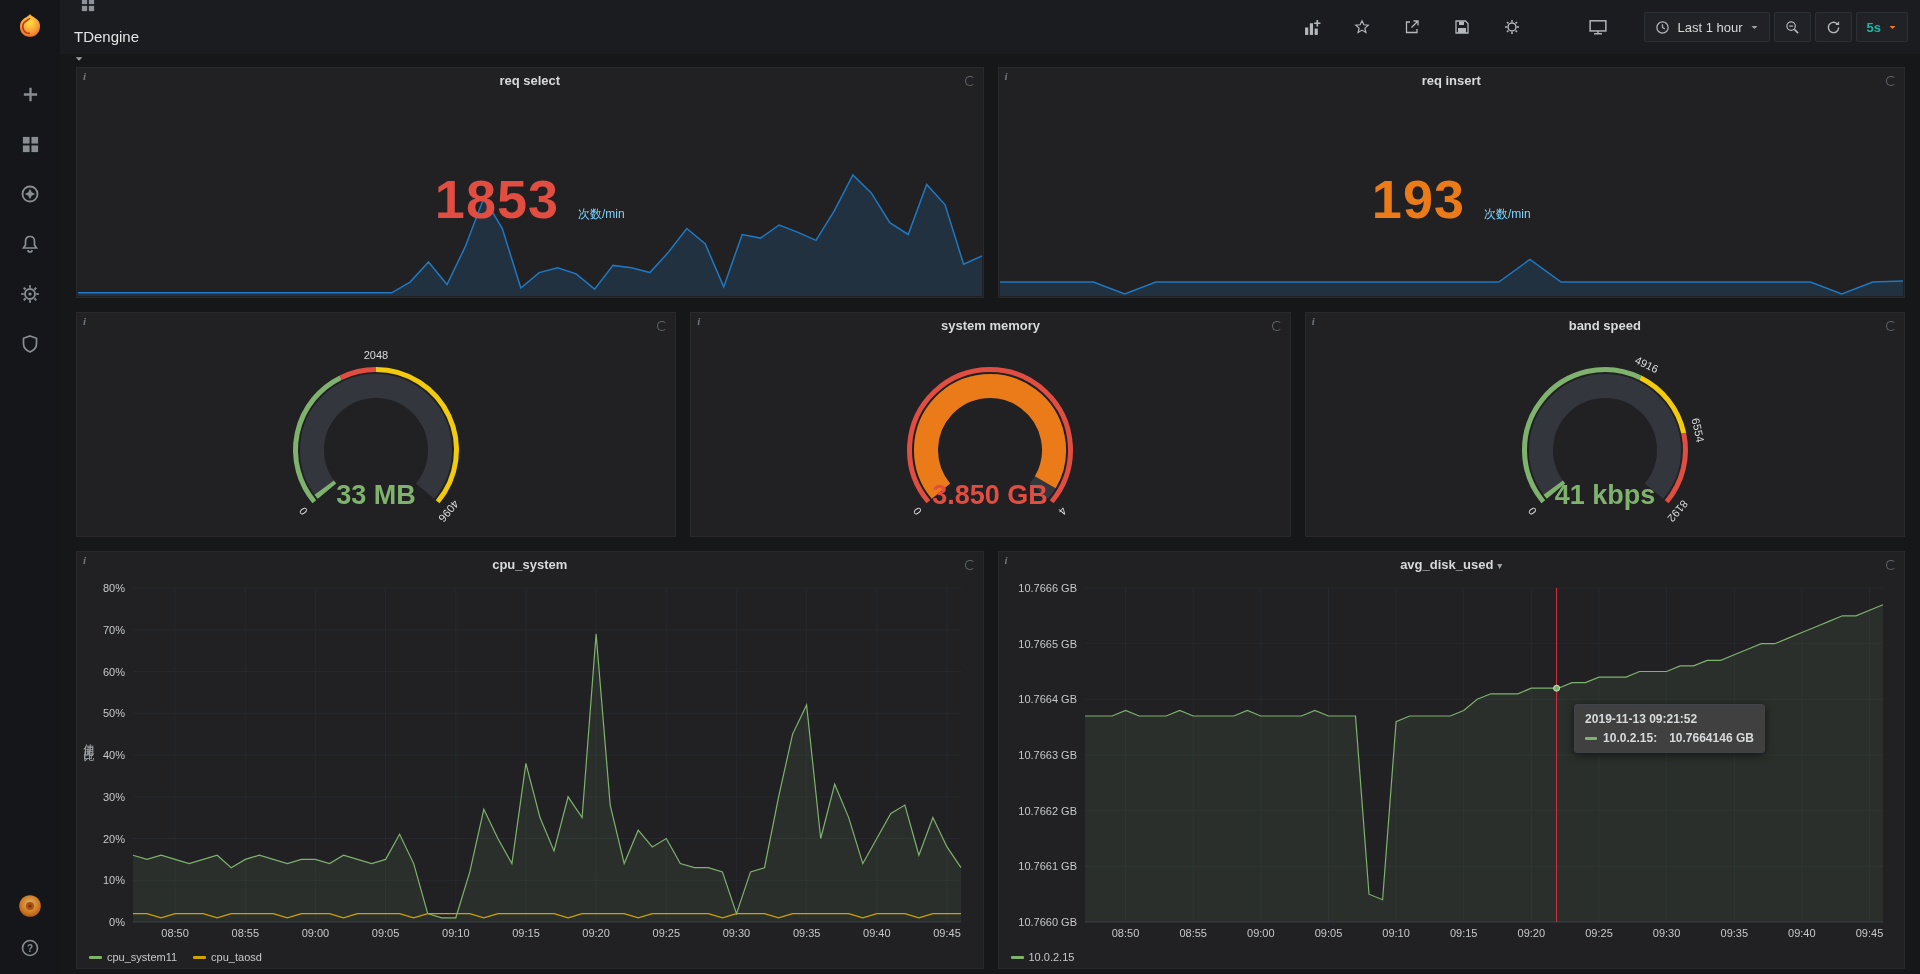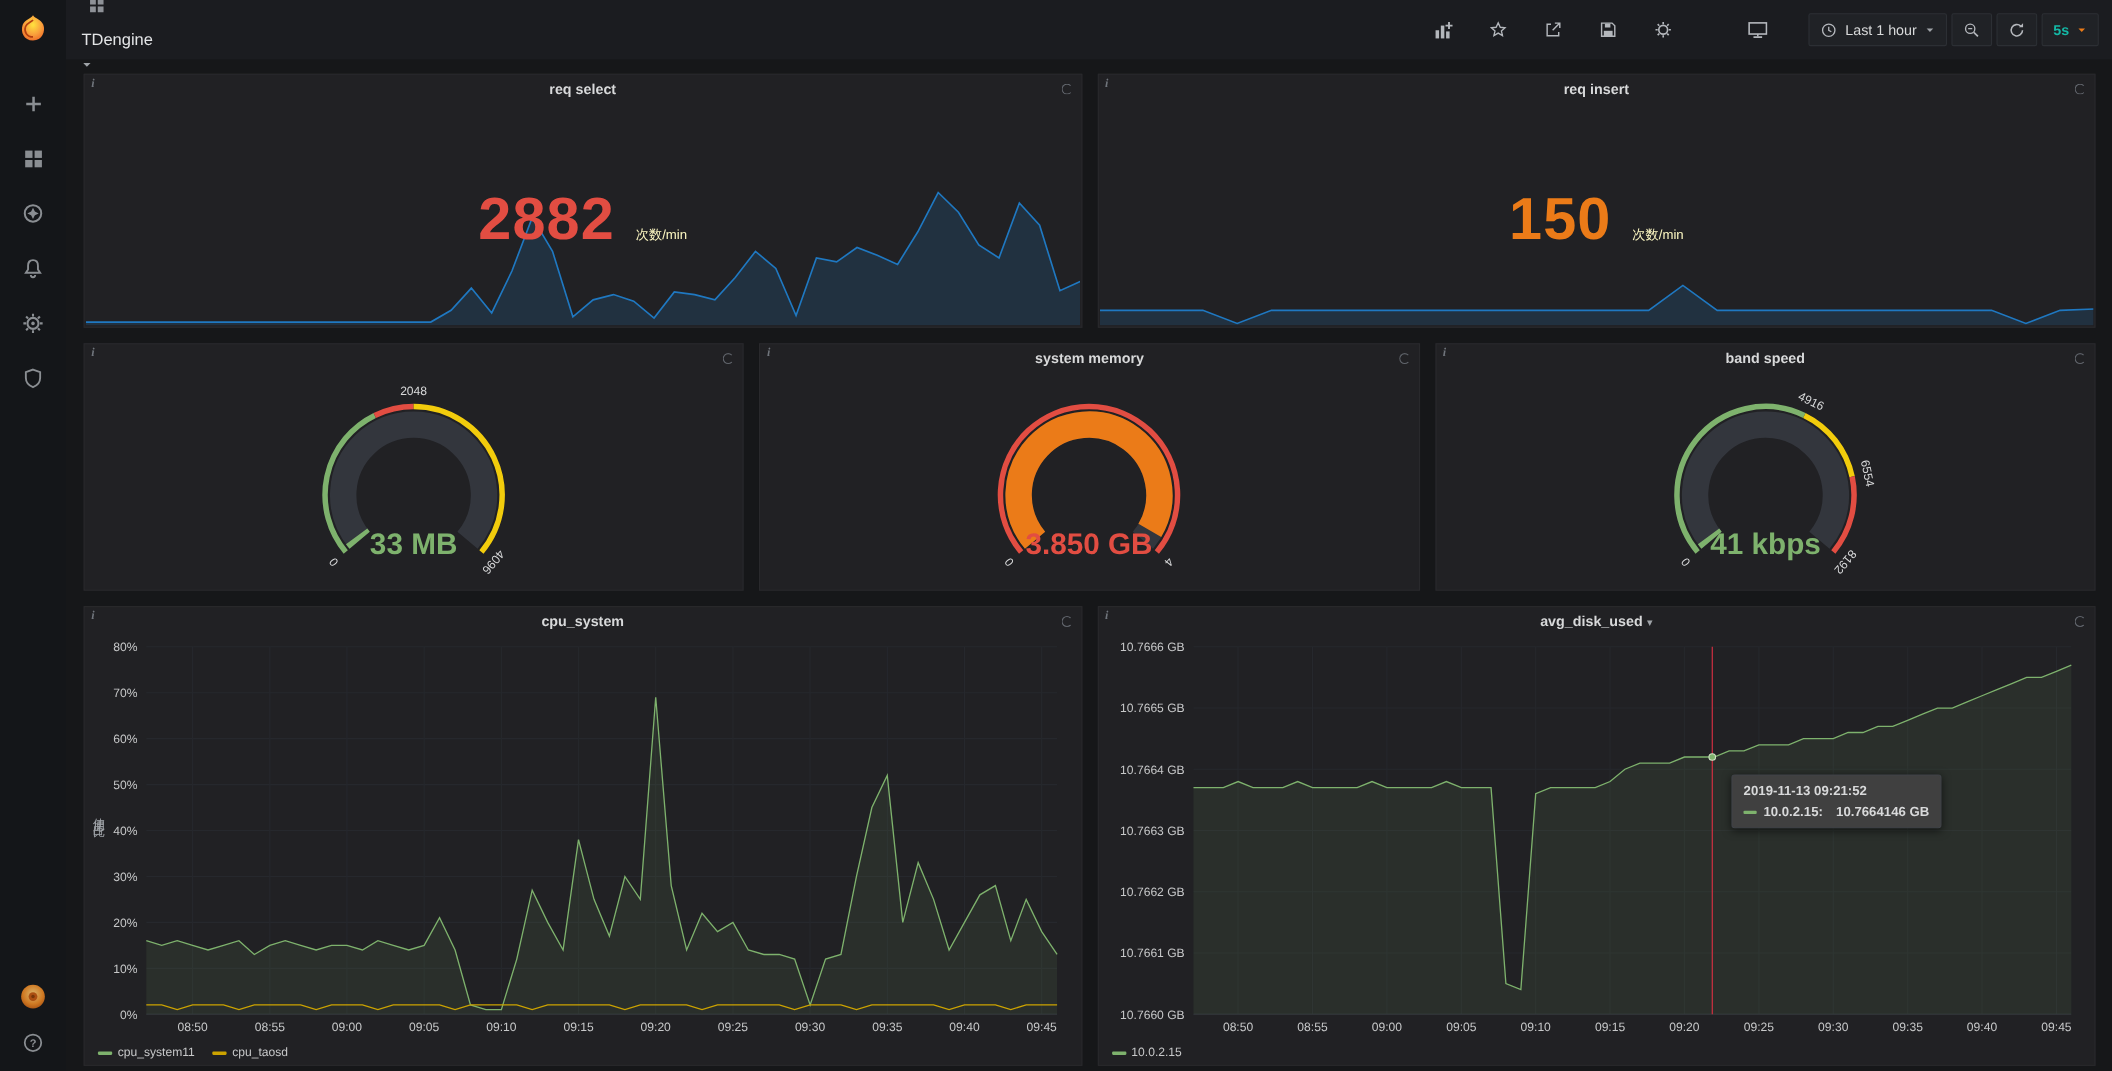--- a/index.html
+++ b/index.html
@@ -36,21 +36,21 @@
   .panel-header { height:26px; line-height:26px; text-align:center; font-size:13px; font-weight:600; color:#d8d9da; cursor:pointer; }
   .panel-header .title-caret { color:#9fa3a8; font-size:10px; margin-left:4px; }
   .panel-info { position:absolute; top:2px; left:6px; font-size:11px; font-style:italic; font-weight:bold; color:#70757c; z-index:3; cursor:pointer; font-family:"Liberation Serif",serif; }
   .panel-loading { position:absolute; top:8px; right:8px; width:10px; height:10px; border:1.5px solid #61656c; border-right-color:transparent; border-radius:50%; z-index:3; }
 
   
   .singlestat { position:absolute; left:1px; right:1px; top:26px; bottom:1px; }
   .spark { position:absolute; left:0; right:0; bottom:0; height:62%; overflow:hidden; }
   .bigvalue { position:absolute; left:0; right:0; top:52%; transform:translateY(-50%); text-align:center; z-index:2; }
   .bigvalue .num { font-size:54px; font-weight:bold; letter-spacing:1px; }
-  .bigvalue .unit { font-size:12px; color:#fef9c3; margin-left:19px; }
+  .bigvalue .unit { font-size:12px; color:#7dd3fc; margin-left:19px; }
 
   
   .gauge-wrap { position:absolute; left:0; right:0; top:26px; bottom:2px; display:flex; align-items:center; justify-content:center; }
 
   
   .graph-chart { position:absolute; top:30px; left:8px; right:8px; bottom:26px; cursor:crosshair; }
   .y-axis-vert { position:absolute; left:4px; top:45%; transform:translateY(-50%); writing-mode:vertical-rl; font-size:11px; color:#9fa3a8; letter-spacing:2px; z-index:2; }
   .graph-legend { position:absolute; bottom:5px; left:12px; display:flex; gap:16px; align-items:center; font-size:11px; color:#c7c8c9; z-index:2; }
   .legend-item { display:flex; align-items:center; cursor:pointer; }
   .legend-swatch { display:inline-block; width:13px; height:3px; border-radius:1px; margin-right:5px; }
@@ -264,38 +264,38 @@
           <div class="panel-header"><span>req select</span></div>
           <span class="panel-loading"></span>
           <div class="singlestat">
             <div class="spark">
                 <svg width="904" height="125">
                   <path d="M0.0 121.8L18.4 121.8L36.9 121.8L55.3 121.8L73.8 121.8L92.2 121.8L110.7 121.8L129.1 121.8L147.6 121.8L166.0 121.8L184.5 121.8L202.9 121.8L221.4 121.8L239.8 121.8L258.3 121.8L276.7 121.8L295.2 121.8L313.6 121.8L332.1 111.1L350.5 90.9L369.0 113.5L387.4 75.4L405.9 26.6L424.3 57.5L442.8 117.0L461.2 101.6L479.7 96.8L498.1 102.8L516.6 118.2L535.0 94.4L553.5 96.8L571.9 101.6L590.4 81.3L608.8 57.5L627.3 73.0L645.7 115.9L664.2 63.5L682.6 67.1L701.1 54.0L719.5 61.1L738.0 69.4L756.4 39.7L774.9 4.0L793.3 21.9L811.8 51.6L830.2 63.5L848.7 13.5L867.1 33.8L885.6 93.3L904.0 84.9L904 125L0 125Z" fill="rgba(31,120,193,0.18)" stroke="none"></path>
                   <path d="M0.0 121.8L18.4 121.8L36.9 121.8L55.3 121.8L73.8 121.8L92.2 121.8L110.7 121.8L129.1 121.8L147.6 121.8L166.0 121.8L184.5 121.8L202.9 121.8L221.4 121.8L239.8 121.8L258.3 121.8L276.7 121.8L295.2 121.8L313.6 121.8L332.1 111.1L350.5 90.9L369.0 113.5L387.4 75.4L405.9 26.6L424.3 57.5L442.8 117.0L461.2 101.6L479.7 96.8L498.1 102.8L516.6 118.2L535.0 94.4L553.5 96.8L571.9 101.6L590.4 81.3L608.8 57.5L627.3 73.0L645.7 115.9L664.2 63.5L682.6 67.1L701.1 54.0L719.5 61.1L738.0 69.4L756.4 39.7L774.9 4.0L793.3 21.9L811.8 51.6L830.2 63.5L848.7 13.5L867.1 33.8L885.6 93.3L904.0 84.9" fill="none" stroke="#1f78c1" stroke-width="1.5"></path>
                 </svg>
               </div>
             <div class="bigvalue">
-              <span class="num" style="color: rgb(226, 77, 66);">2882</span><span class="unit">次数/min</span>
+              <span class="num" style="color: rgb(226, 77, 66);">1853</span><span class="unit">次数/min</span>
             </div>
           </div>
         </section>
 
         <section class="panel">
           <span class="panel-info">i</span>
           <div class="panel-header"><span>req insert</span></div>
           <span class="panel-loading"></span>
           <div class="singlestat">
             <div class="spark">
                 <svg width="904" height="125">
                   <path d="M0.0 111.1L31.2 111.1L62.3 111.1L93.5 111.1L124.7 123.0L155.9 111.1L187.0 111.1L218.2 111.1L249.4 111.1L280.6 111.1L311.7 111.1L342.9 111.1L374.1 111.1L405.2 111.1L436.4 111.1L467.6 111.1L498.8 111.1L529.9 88.5L561.1 111.1L592.3 111.1L623.4 111.1L654.6 111.1L685.8 111.1L717.0 111.1L748.1 111.1L779.3 111.1L810.5 111.1L841.7 123.0L872.8 111.1L904.0 109.9L904 125L0 125Z" fill="rgba(31,120,193,0.18)" stroke="none"></path>
                   <path d="M0.0 111.1L31.2 111.1L62.3 111.1L93.5 111.1L124.7 123.0L155.9 111.1L187.0 111.1L218.2 111.1L249.4 111.1L280.6 111.1L311.7 111.1L342.9 111.1L374.1 111.1L405.2 111.1L436.4 111.1L467.6 111.1L498.8 111.1L529.9 88.5L561.1 111.1L592.3 111.1L623.4 111.1L654.6 111.1L685.8 111.1L717.0 111.1L748.1 111.1L779.3 111.1L810.5 111.1L841.7 123.0L872.8 111.1L904.0 109.9" fill="none" stroke="#1f78c1" stroke-width="1.5"></path>
                 </svg>
               </div>
             <div class="bigvalue">
-              <span class="num" style="color: rgb(235, 123, 24);">150</span><span class="unit">次数/min</span>
+              <span class="num" style="color: rgb(235, 123, 24);">193</span><span class="unit">次数/min</span>
             </div>
           </div>
         </section>
       </div>
 
       <div class="row row2">
         <section class="panel">
           <span class="panel-info">i</span>
           <span class="panel-loading"></span>
           <div class="gauge-wrap">

